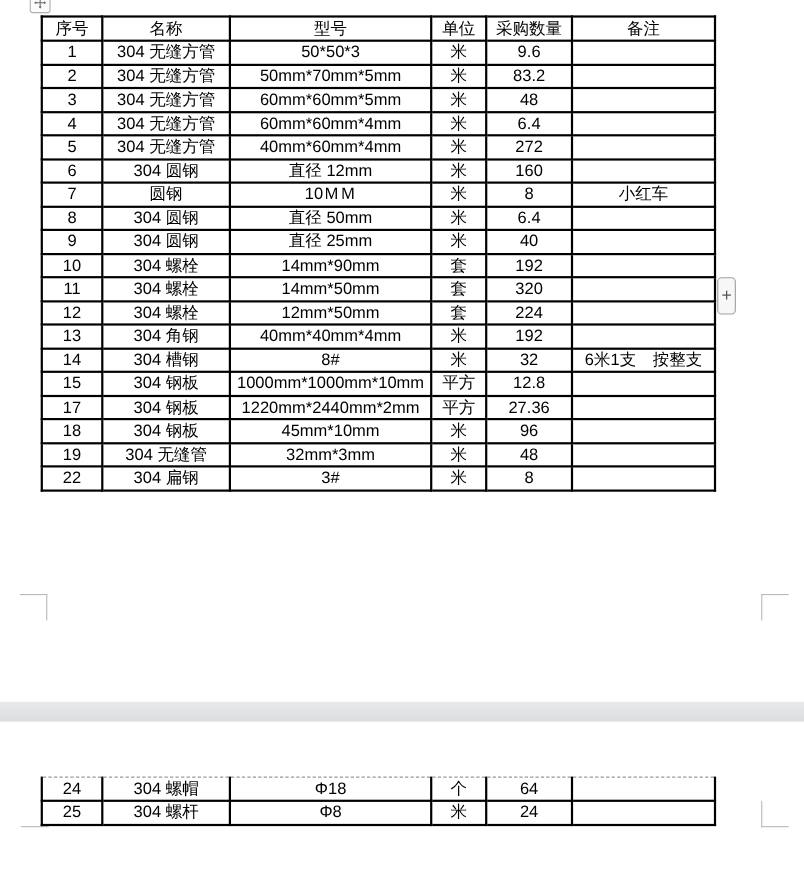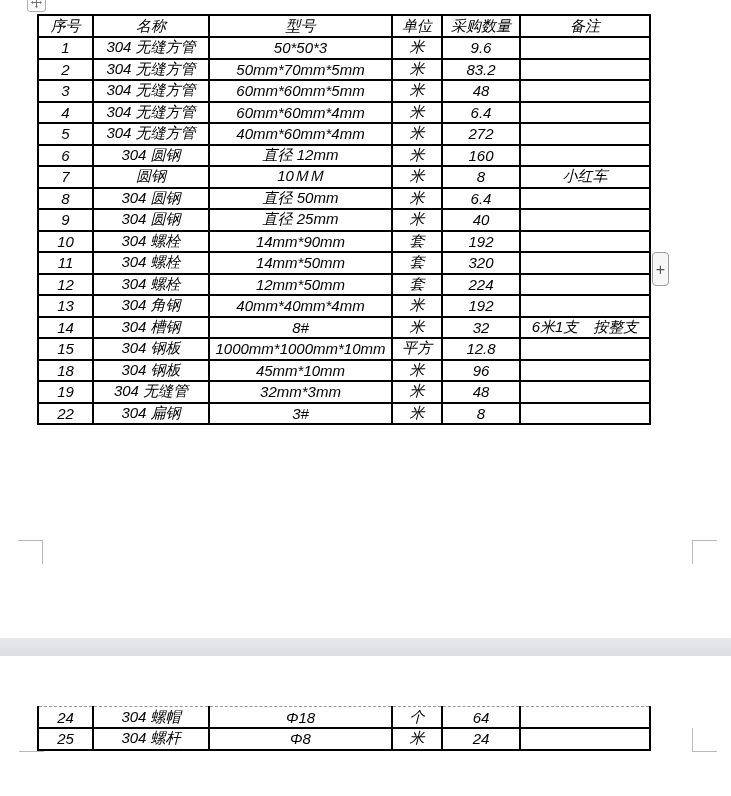--- a/index.html
+++ b/index.html
@@ -13,21 +13,20 @@
     color: #000;
   }
 
   
   table.doc-table {
     position: absolute;
     left: 37px;
     border-collapse: collapse;
     table-layout: fixed;
     background: #fff;
-    font-style: italic;
   }
   #table-page1 { top: 14px; }
   #table-page2 { top: 706px; }
   .doc-table th, .doc-table td {
     border: 2px solid #000;
     padding: 0;
     text-align: center;
     vertical-align: middle;
     font-size: 15px;
     font-weight: normal;
@@ -227,20 +226,28 @@
       </tr>
       <tr>
         <td>15</td>
         <td>304 钢板</td>
         <td>1000mm*1000mm*10mm</td>
         <td>平方</td>
         <td>12.8</td>
         <td></td>
       </tr>
       <tr>
+        <td>17</td>
+        <td>304 钢板</td>
+        <td>1220mm*2440mm*2mm</td>
+        <td>平方</td>
+        <td>27.36</td>
+        <td></td>
+      </tr>
+      <tr>
         <td>18</td>
         <td>304 钢板</td>
         <td>45mm*10mm</td>
         <td>米</td>
         <td>96</td>
         <td></td>
       </tr>
       <tr>
         <td>19</td>
         <td>304 无缝管</td>

